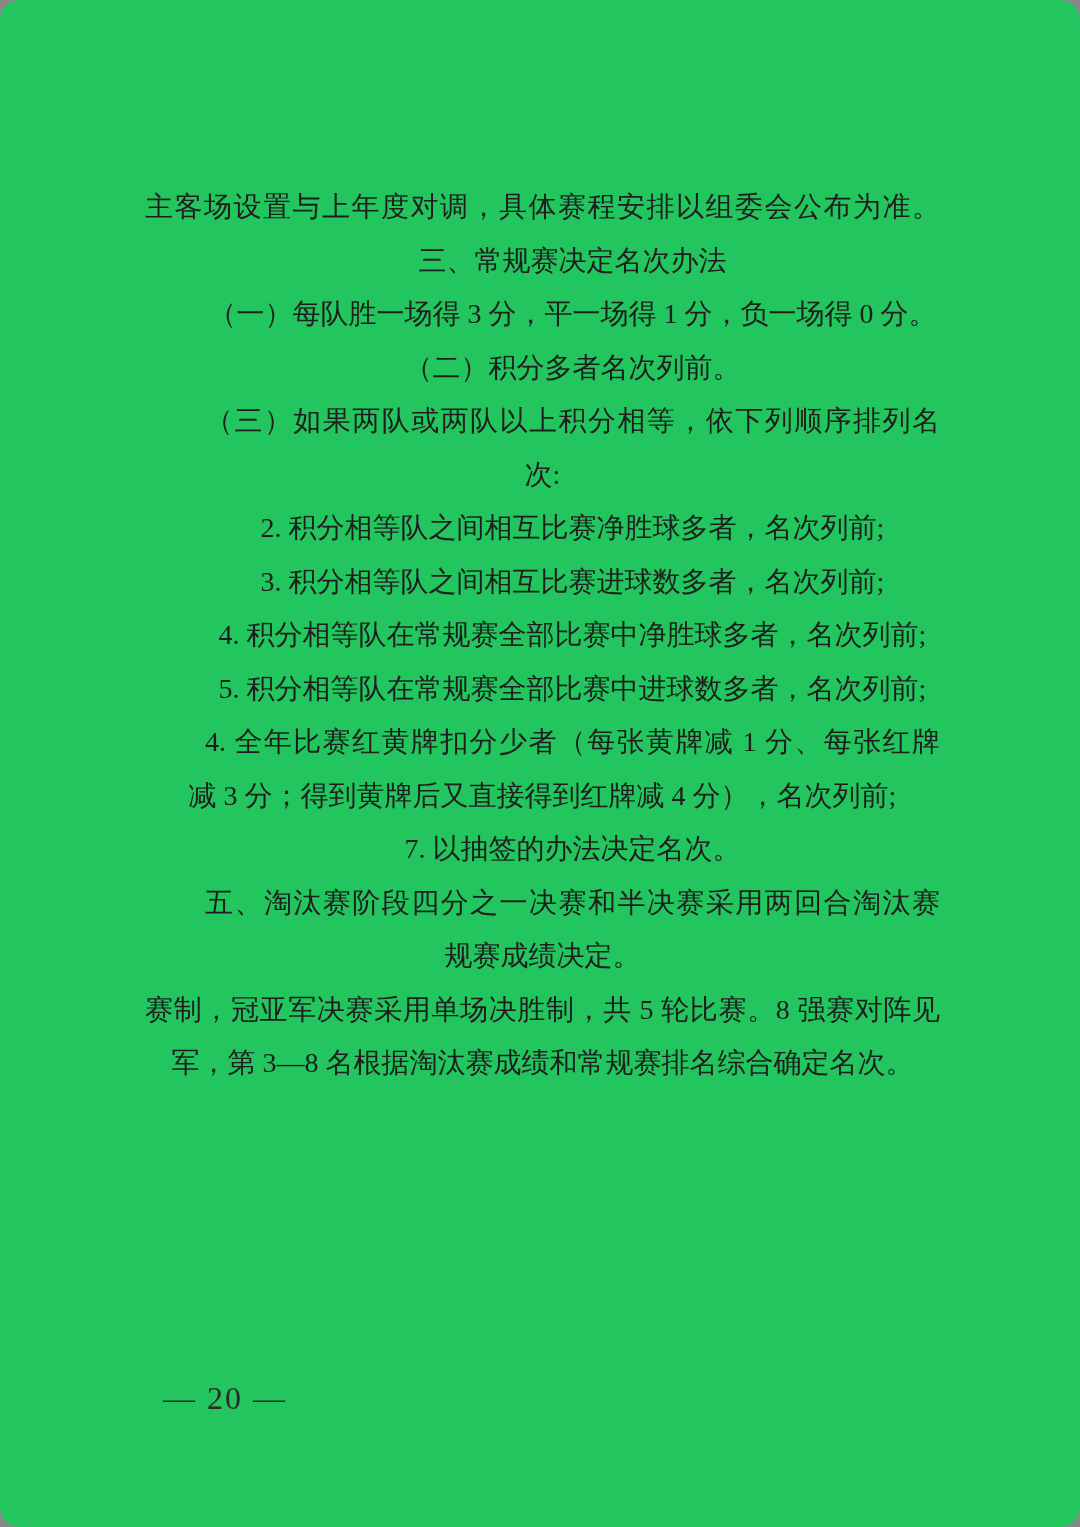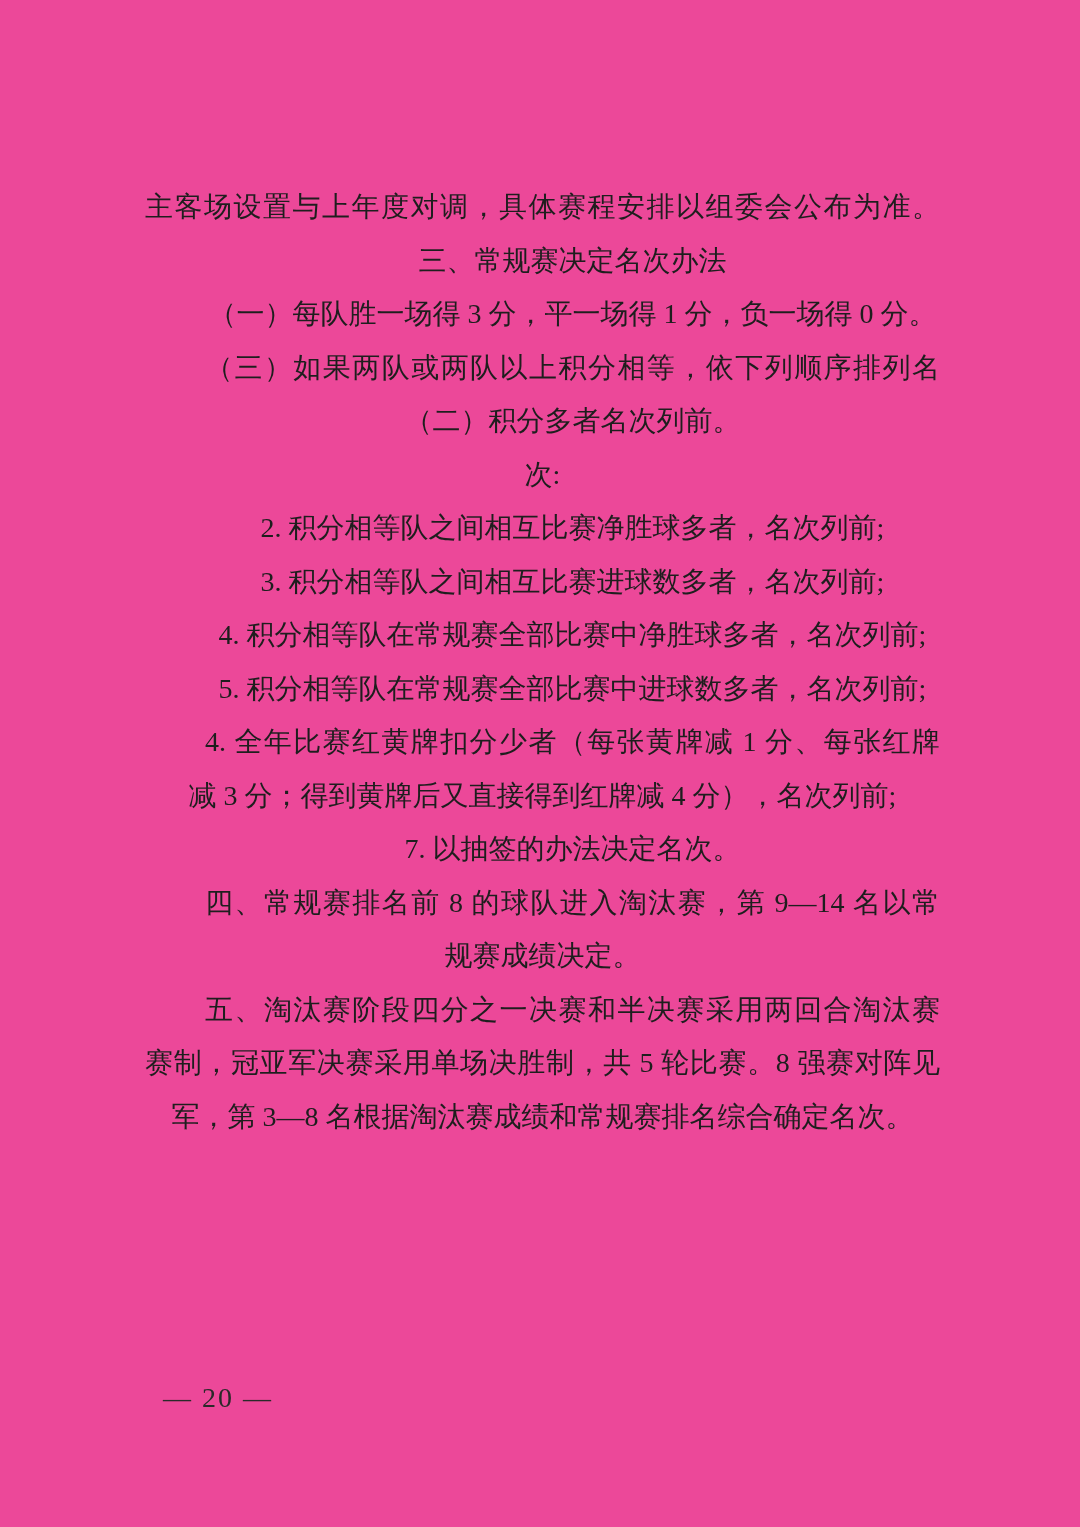--- a/index.html
+++ b/index.html
@@ -4,23 +4,24 @@
 <style>
   * { margin: 0; padding: 0; box-sizing: border-box; }
   html, body {
     background: #888;
     font-family: "Liberation Serif", "DejaVu Serif", serif;
   }
   .page {
     position: relative;
     width: 1080px;
     height: 1527px;
-    background: #ec4899;
+    background: #22c55e;
     color: #1e1e1e;
     overflow: hidden;
+    border-radius: 20px;
   }
   .doc {
     position: absolute;
     left: 145px;
     top: 180px;
     width: 795px;
   }
   .line {
     display: block;
     height: 53.5px;
@@ -39,46 +40,45 @@
     text-align-last: justify;
     -moz-text-align-last: justify;
     overflow: hidden;
   }
   .footer {
     position: absolute;
     left: 163px;
     top: 1378px;
     height: 40px;
     line-height: 40px;
-    font-size: 28px;
+    font-size: 32px;
     letter-spacing: 2px;
     color: #2a2a2a;
   }
 </style>
 </head>
 <body>
 
 <div class="page">
 
   <div class="doc">
     <div class="line fill">主客场设置与上年度对调，具体赛程安排以组委会公布为准。</div>
     <div class="line indent">三、常规赛决定名次办法</div>
     <div class="line indent">（一）每队胜一场得 3 分，平一场得 1 分，负一场得 0 分。</div>
+    <div class="line indent">（二）积分多者名次列前。</div>
     <div class="line indent fill">（三）如果两队或两队以上积分相等，依下列顺序排列名</div>
-    <div class="line indent">（二）积分多者名次列前。</div>
     <div class="line">次:</div>
     <div class="line indent">2. 积分相等队之间相互比赛净胜球多者，名次列前;</div>
     <div class="line indent">3. 积分相等队之间相互比赛进球数多者，名次列前;</div>
     <div class="line indent">4. 积分相等队在常规赛全部比赛中净胜球多者，名次列前;</div>
     <div class="line indent">5. 积分相等队在常规赛全部比赛中进球数多者，名次列前;</div>
     <div class="line indent fill">4. 全年比赛红黄牌扣分少者（每张黄牌减 1 分、每张红牌</div>
     <div class="line">减 3 分；得到黄牌后又直接得到红牌减 4 分），名次列前;</div>
     <div class="line indent">7. 以抽签的办法决定名次。</div>
-    <div class="line indent fill">四、常规赛排名前 8 的球队进入淘汰赛，第 9—14 名以常</div>
+    <div class="line indent fill">五、淘汰赛阶段四分之一决赛和半决赛采用两回合淘汰赛</div>
     <div class="line">规赛成绩决定。</div>
-    <div class="line indent fill">五、淘汰赛阶段四分之一决赛和半决赛采用两回合淘汰赛</div>
     <div class="line fill">赛制，冠亚军决赛采用单场决胜制，共 5 轮比赛。8 强赛对阵见</div>
     <div class="line">军，第 3—8 名根据淘汰赛成绩和常规赛排名综合确定名次。</div>
   </div>
 
   <div class="footer">— 20 —</div>
 
 </div>
 
 </body></html>

